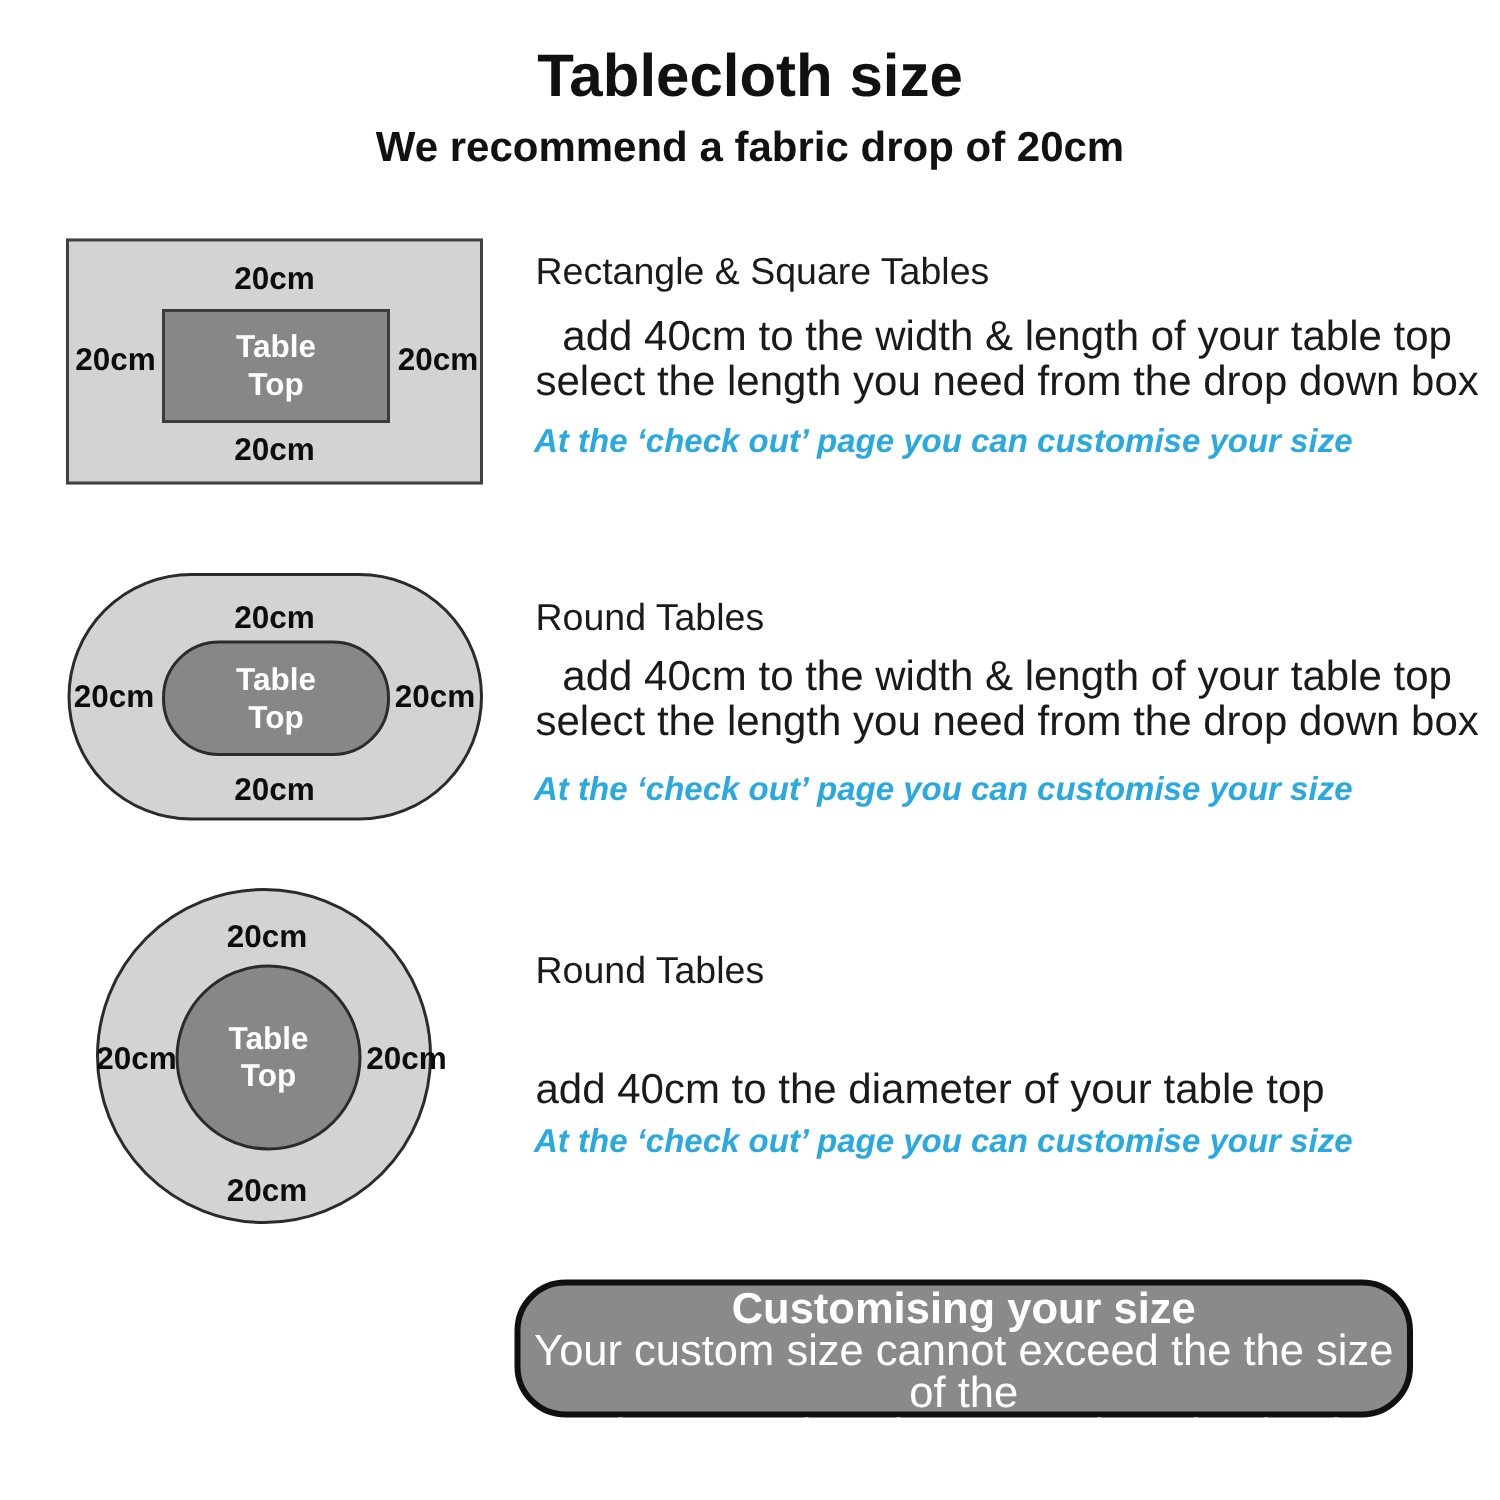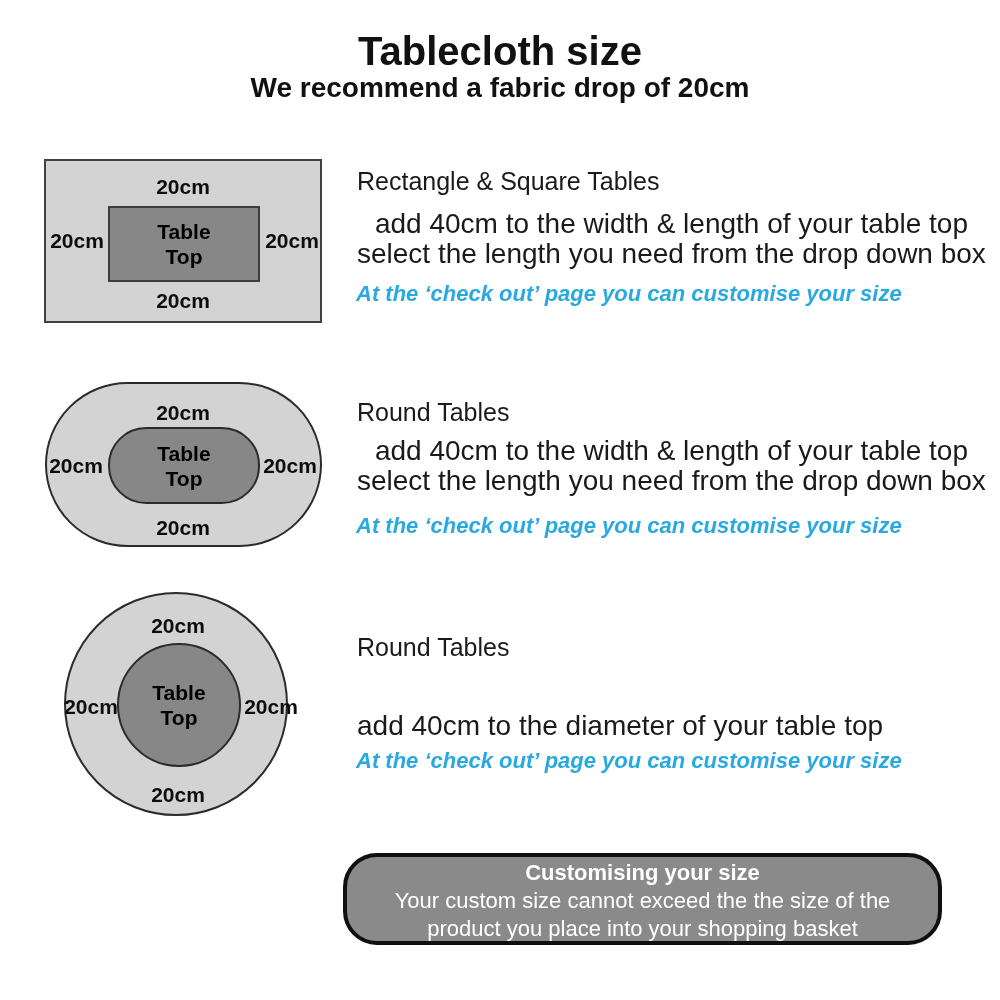--- a/index.html
+++ b/index.html
@@ -23,21 +23,21 @@
     top: 31px;
     left: 0;
     width: 100%;
     text-align: center;
     font-size: 40px;
     font-weight: bold;
     line-height: 1.0;
   }
   .subtitle {
     position: absolute;
-    top: 74px;
+    top: 84px;
     left: 0;
     width: 100%;
     text-align: center;
     font-size: 28px;
     font-weight: bold;
     line-height: 1.0;
   }
 
   
   .diagram {
@@ -55,21 +55,21 @@
     line-height: 1;
   }
   .tabletop {
     position: absolute;
     box-sizing: border-box;
     background: #878787;
     display: flex;
     flex-direction: column;
     align-items: center;
     justify-content: center;
-    color: #000000;
+    color: #ffffff;
     font-size: 21px;
     font-weight: bold;
     line-height: 25px;
     text-align: center;
   }
 
   .rect-cloth   { left: 44px;  top: 159px; width: 278px; height: 164px; border: 2px solid #404040; }
   .rect-table   { left: 62px;  top: 45px;  width: 152px; height: 76px;  border: 2px solid #3c3c3c; }
 
   .oval-cloth   { left: 45px;  top: 382px; width: 277px; height: 165px; border: 2px solid #2b2b2b; border-radius: 83px; }
@@ -126,21 +126,21 @@
     left: 343px;
     top: 853px;
     width: 599px;
     height: 92px;
     box-sizing: border-box;
     background: #8a8a8a;
     border: 4px solid #101010;
     border-radius: 34px;
     color: #ffffff;
     text-align: center;
-    font-size: 22px;
+    font-size: 29px;
     line-height: 28px;
     padding-top: 2px;
   }
   .footer-title {
     font-weight: bold;
   }
 </style>
 </head>
 <body>
 

